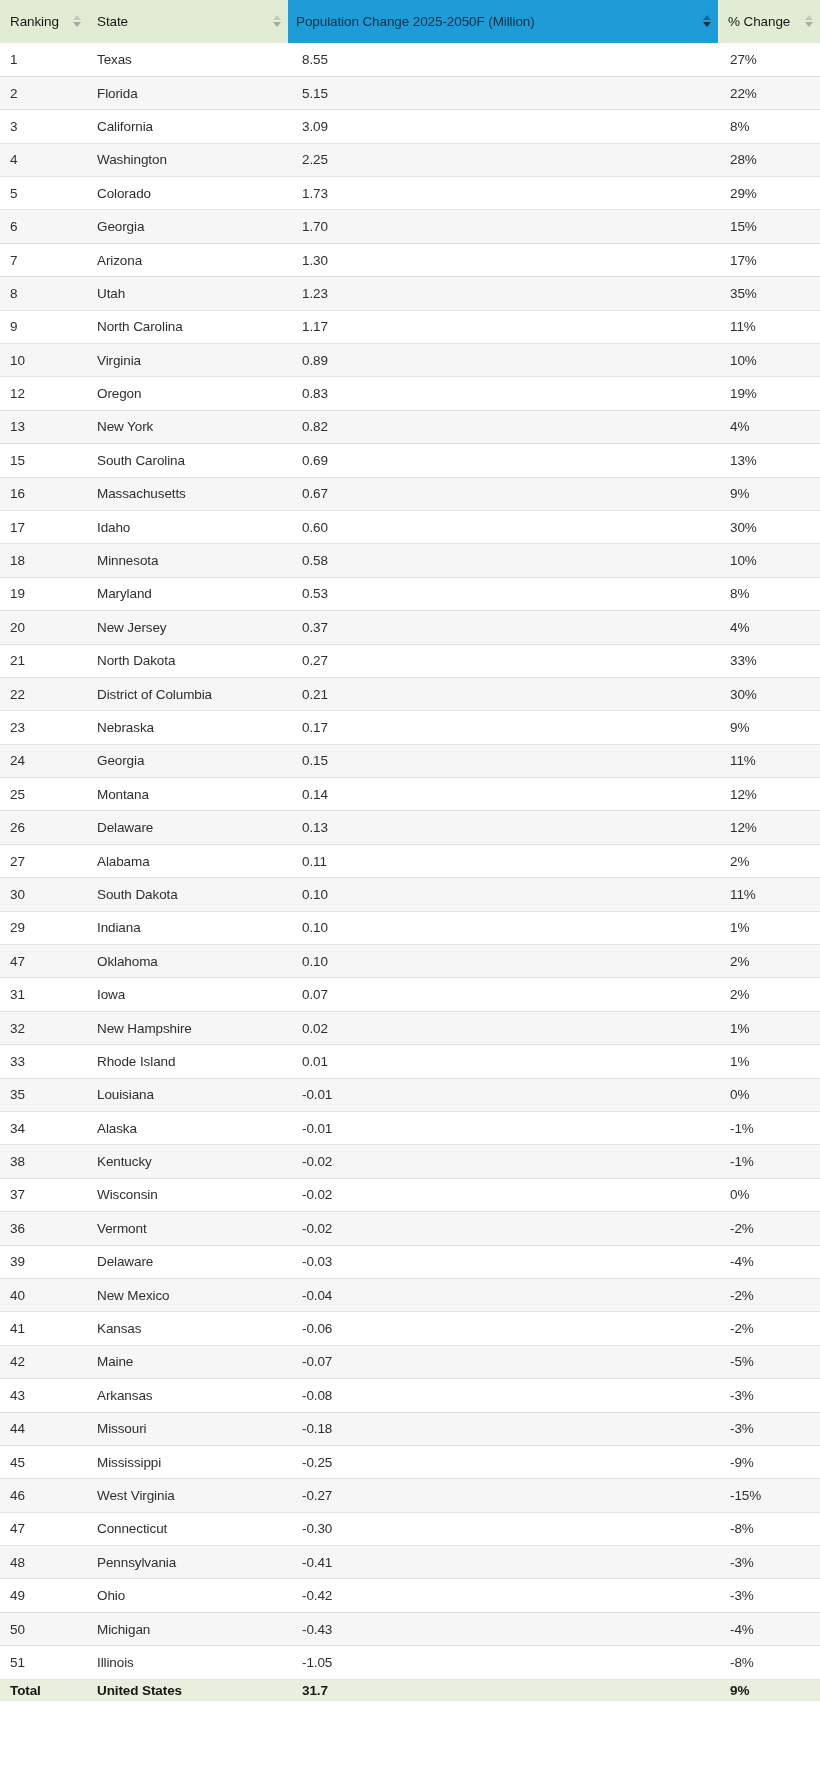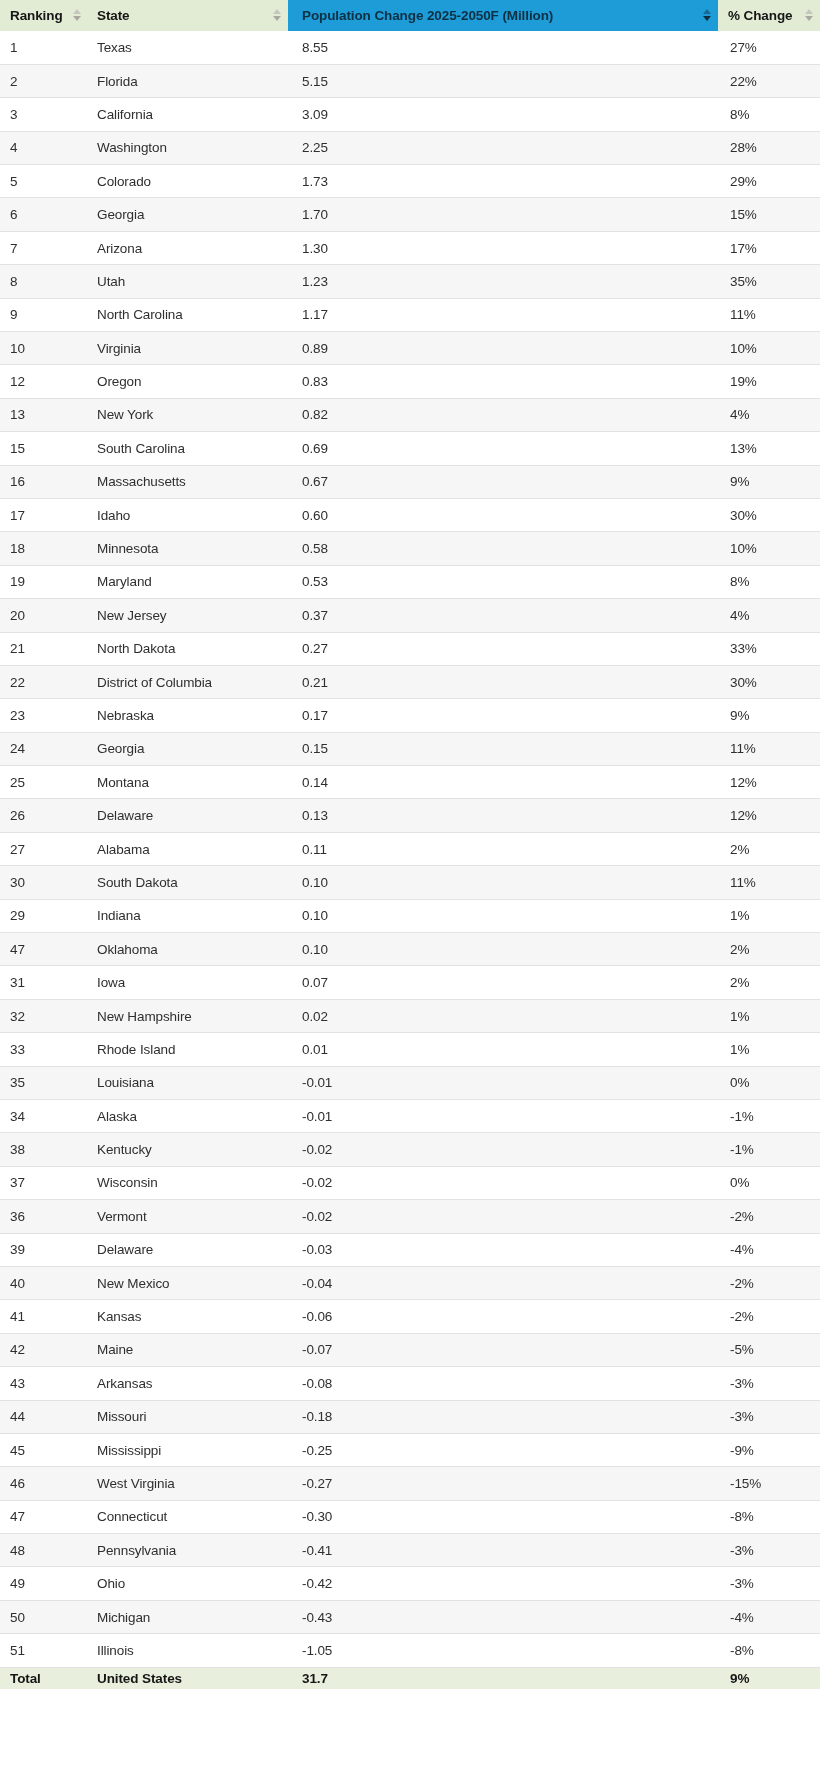--- a/index.html
+++ b/index.html
@@ -23,34 +23,34 @@
   }
   
   col.c0 { width: 88px; }
   col.c1 { width: 200px; }
   col.c2 { width: 430px; }
   col.c3 { width: 102px; }
 
   
   thead th {
     position: relative;
-    height: 31px;
+    height: 43px;
     box-sizing: border-box;
     background: #e2ecd5;
     color: #161616;
-    font-weight: 700;
+    font-weight: 400;
     text-align: left;
     vertical-align: middle;
     padding: 0 22px 0 10px;
     cursor: pointer;
     white-space: nowrap;
     overflow: hidden;
   }
   thead th.col-1 { padding-left: 9px; }
-  thead th.col-2 { padding-left: 14px; }
+  thead th.col-2 { padding-left: 8px; }
   thead th.col-3 { }
   thead th.sorted-desc {
     background: #1e9cd8;
     color: #0d3044;
   }
   .sort-arrows {
     position: absolute;
     right: 7px;
     top: 50%;
     margin-top: -7px;

